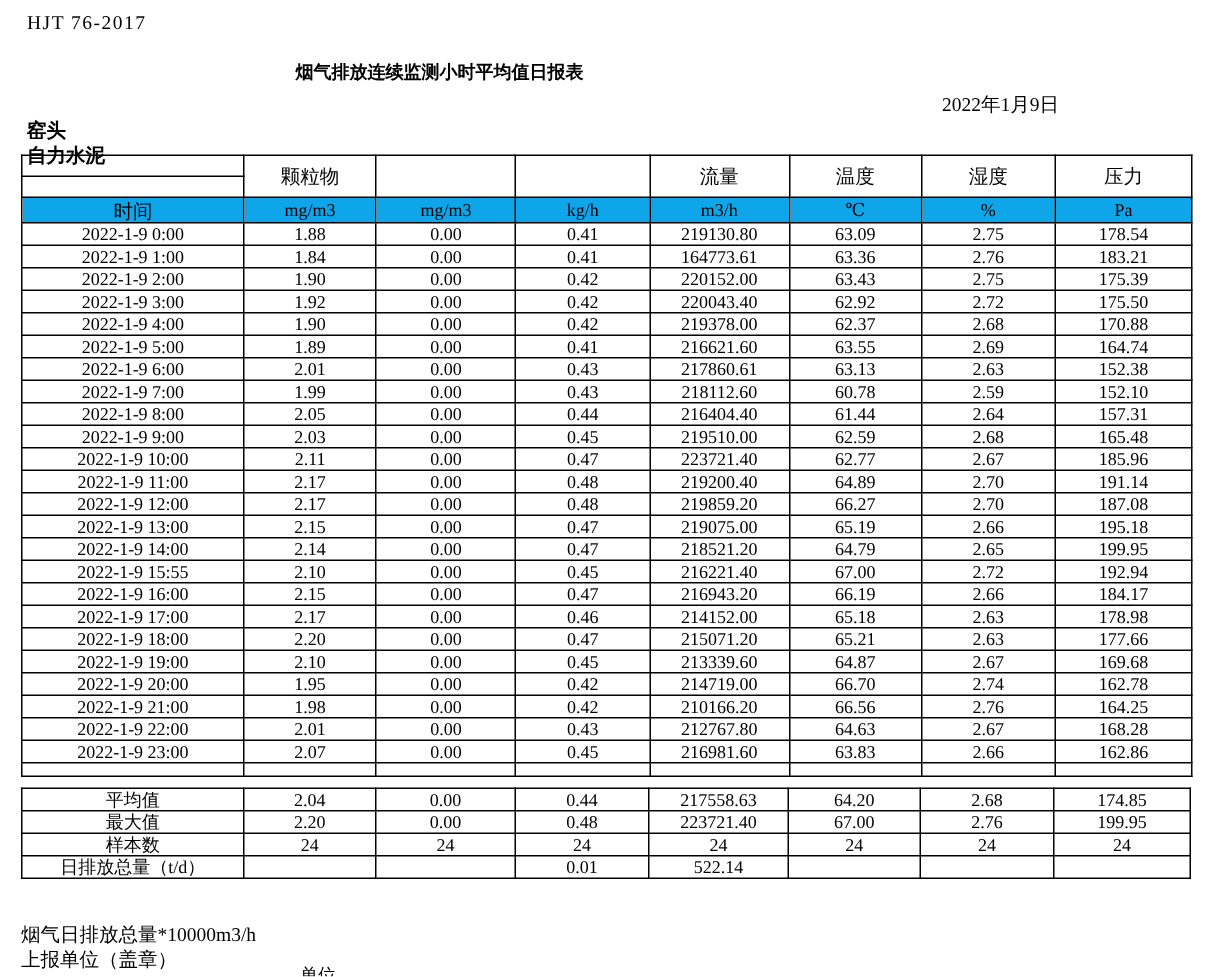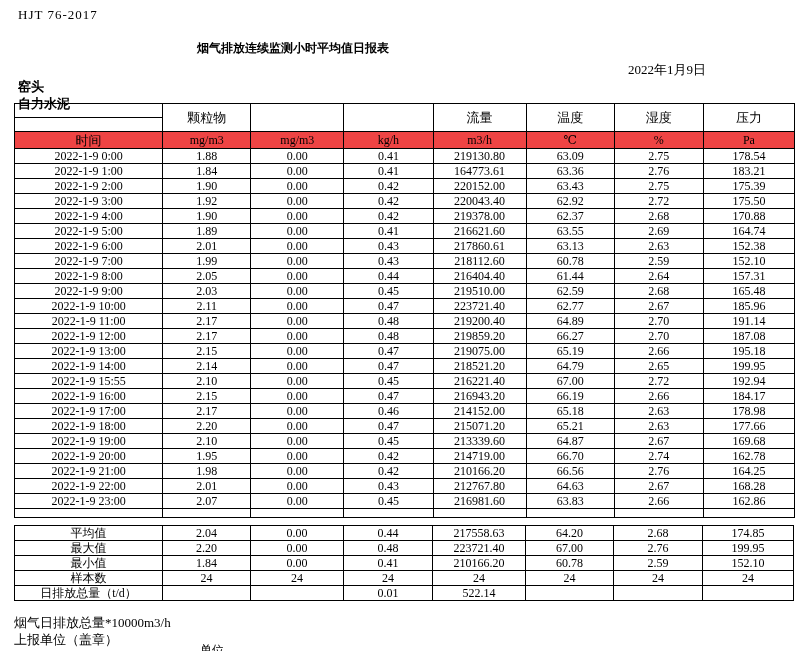--- a/index.html
+++ b/index.html
@@ -17,21 +17,21 @@
 
   table { border-collapse:collapse; table-layout:fixed; }
   td {
     border:1px solid #000; text-align:center; vertical-align:middle;
     font-size:12px; line-height:1; white-space:nowrap; overflow:hidden;
   }
   .main-table    { position:absolute; left:14px; top:103px; width:781px;padding-left:32px; }
   .summary-table { position:absolute; left:14px; top:525px; width:670px; }
 
   .ghead td { height:14px; font-size:13px; }
-  .unit-row td { height:17px; background:#ef4444; font-size:12px; }
+  .unit-row td { height:17px; background:#0ea5e9; font-size:12px; }
   .unit-row td:first-child { font-size:13px; }
   tbody tr td { height:15px; }
   .spacer td { height:9px; }
 
   .footer-note  { position:absolute; left:14px; top:614px; font-size:13px; }
   .footer-line2 { position:absolute; left:14px; top:631px; font-size:13px; }
   .footer-unit  { position:absolute; left:200px; top:631px; font-size:12px;margin-top:11px; }
 </style>
 </head>
 <body>
@@ -362,30 +362,20 @@
           <td>最大值</td>
           <td>2.20</td>
           <td>0.00</td>
           <td>0.48</td>
           <td>223721.40</td>
           <td>67.00</td>
           <td>2.76</td>
           <td>199.95</td>
         </tr>
         <tr>
-          <td>最小值</td>
-          <td>1.84</td>
-          <td>0.00</td>
-          <td>0.41</td>
-          <td>210166.20</td>
-          <td>60.78</td>
-          <td>2.59</td>
-          <td>152.10</td>
-        </tr>
-        <tr>
           <td>样本数</td>
           <td>24</td>
           <td>24</td>
           <td>24</td>
           <td>24</td>
           <td>24</td>
           <td>24</td>
           <td>24</td>
         </tr>
         <tr>

